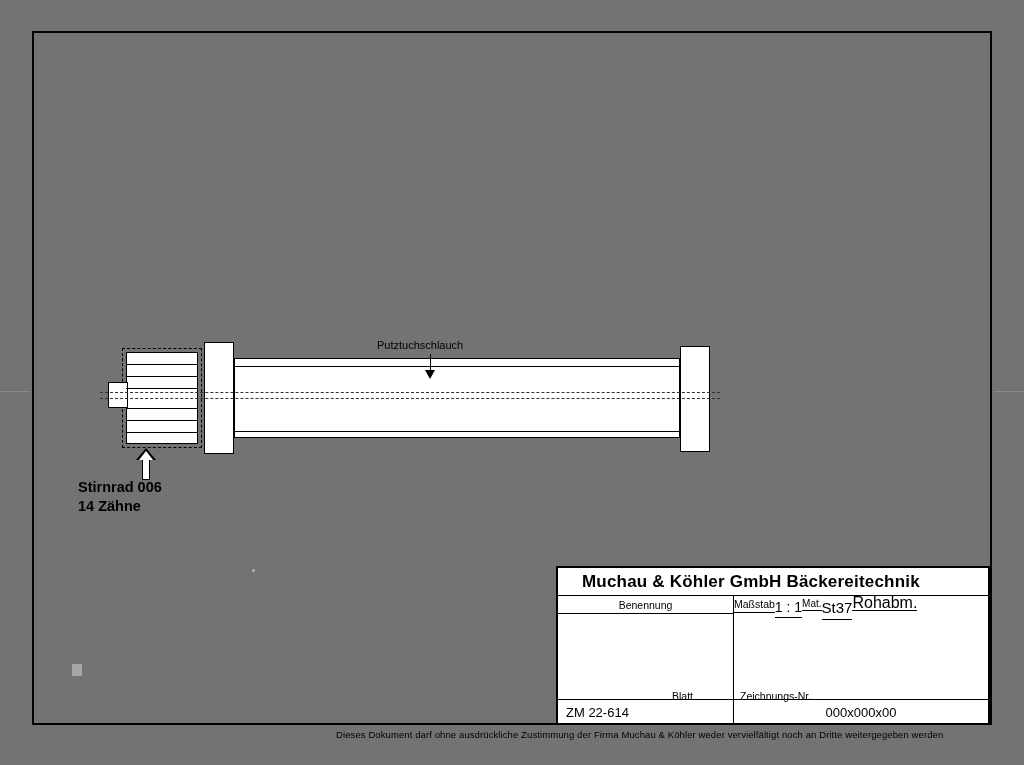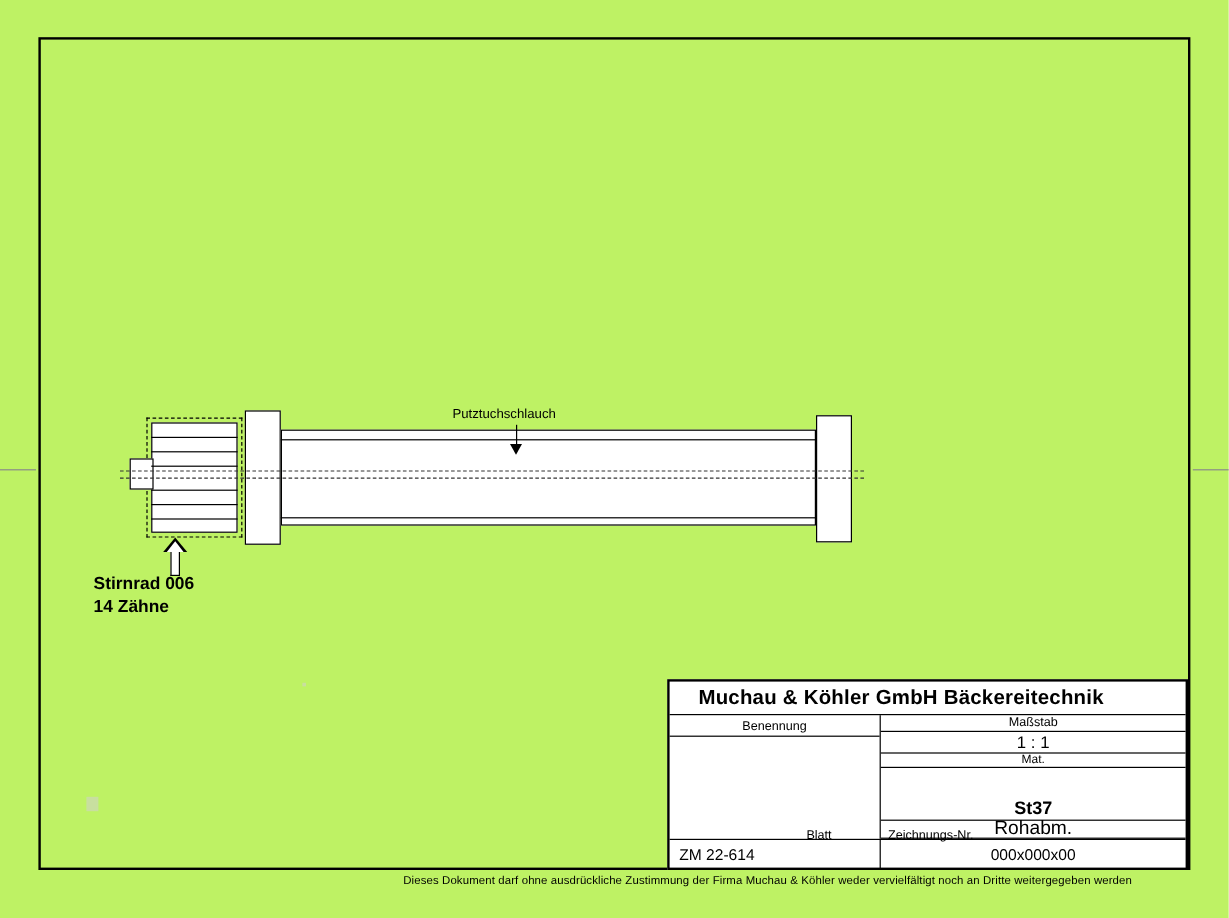--- a/index.html
+++ b/index.html
@@ -14,21 +14,21 @@
     font-family: "Liberation Sans", sans-serif;
     color: #000000;
     overflow: hidden;
   }
 
   #sheet {
     position: absolute;
     left: 0; top: 0;
     width: 1024px;
     height: 765px;
-    background: #bef264;
+    background: #737373;
   }
 
   
   #frame {
     position: absolute;
     left: 32px;
     top: 31px;
     width: 960px;
     height: 694px;
     border: 2px solid #000;
@@ -311,31 +311,31 @@
     flex: 1;
     display: flex; align-items: center; justify-content: center;
     font-size: 15px;
     box-sizing: border-box;
   }
 
   #tb-right {
     flex: 1;
     box-sizing: border-box;
     display: flex;
-    flex-direction: column;
+    flex-direction: row;
   }
   #tb-right .r {
     box-sizing: border-box;
     display: flex; align-items: center; justify-content: center;
     white-space: nowrap;
   }
   #tb-right .rh { height: 17px; border-bottom: 1.4px solid #000; font-size: 10.5px; }
   #tb-right .rv { height: 22px; border-bottom: 1.4px solid #000; font-size: 14px; }
   #tb-right .rh2 { height: 15px; border-bottom: 1.4px solid #000; font-size: 10px; }
-  #tb-right .rv2 { height: 24px; border-bottom: 1.4px solid #000; font-size: 15px; font-weight: bold; margin-top: 24px; }
+  #tb-right .rv2 { height: 24px; border-bottom: 1.4px solid #000; font-size: 15px; font-weight: normal; }
   #tb-right .rh3 { height: 15px; border-bottom: 1.4px solid #000; font-size: 16px; }
 
   #tb-bottom {
     display: flex;
     height: 26px;
     border-top: 1.6px solid #000;
     box-sizing: border-box;
   }
   #tb-bottom .bc {
     box-sizing: border-box;

